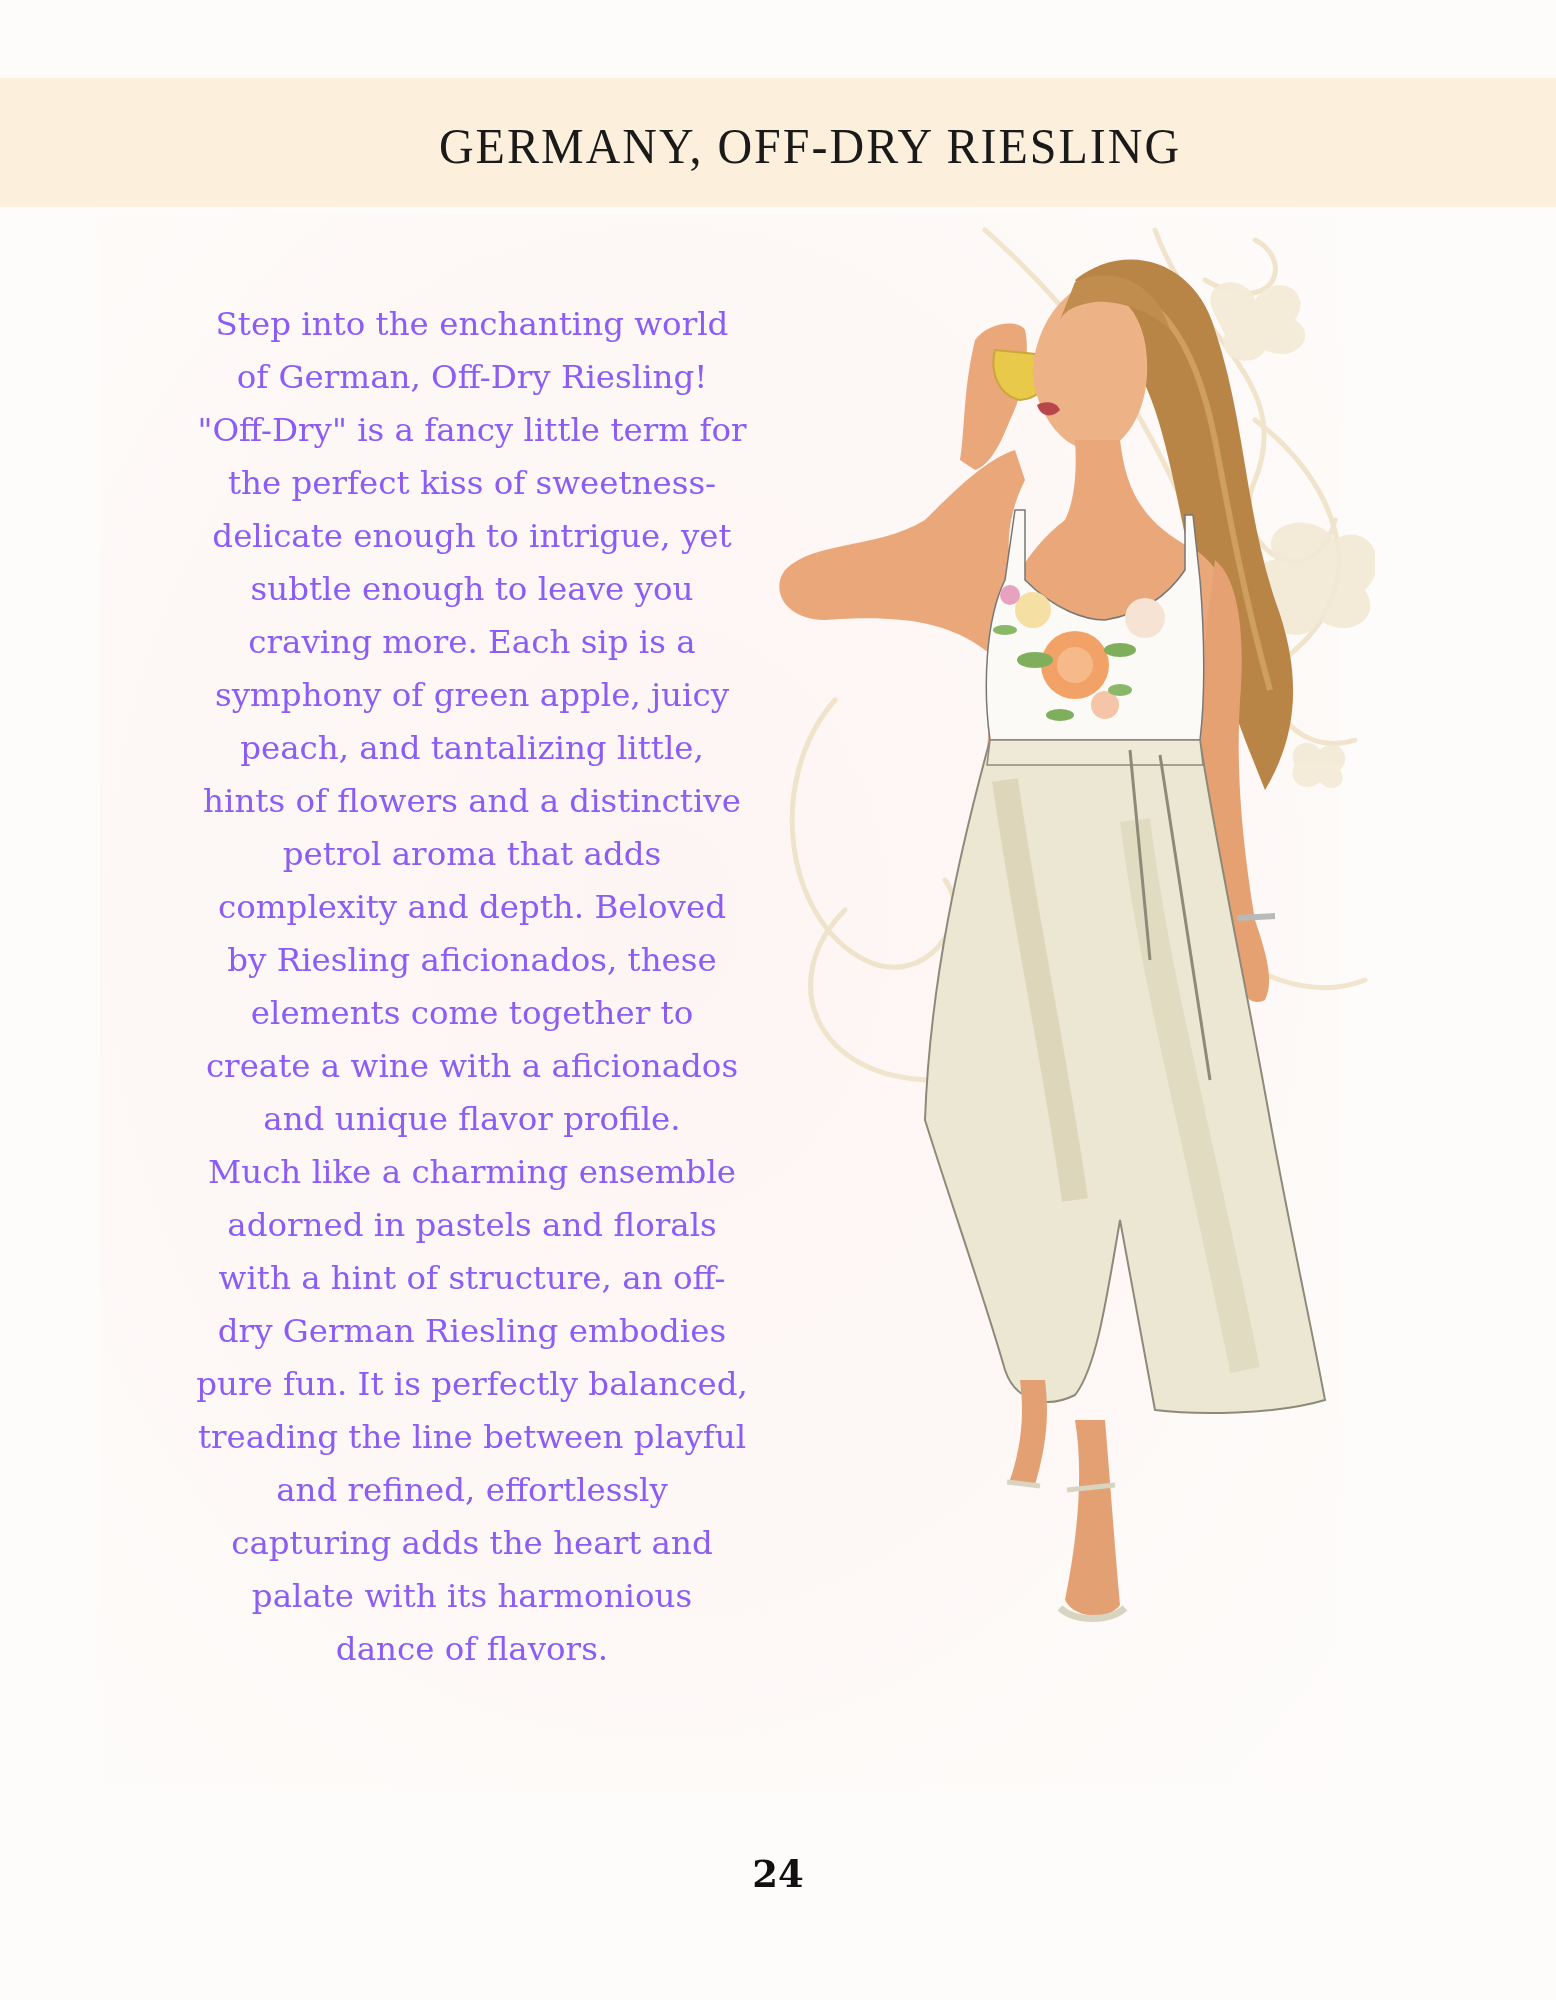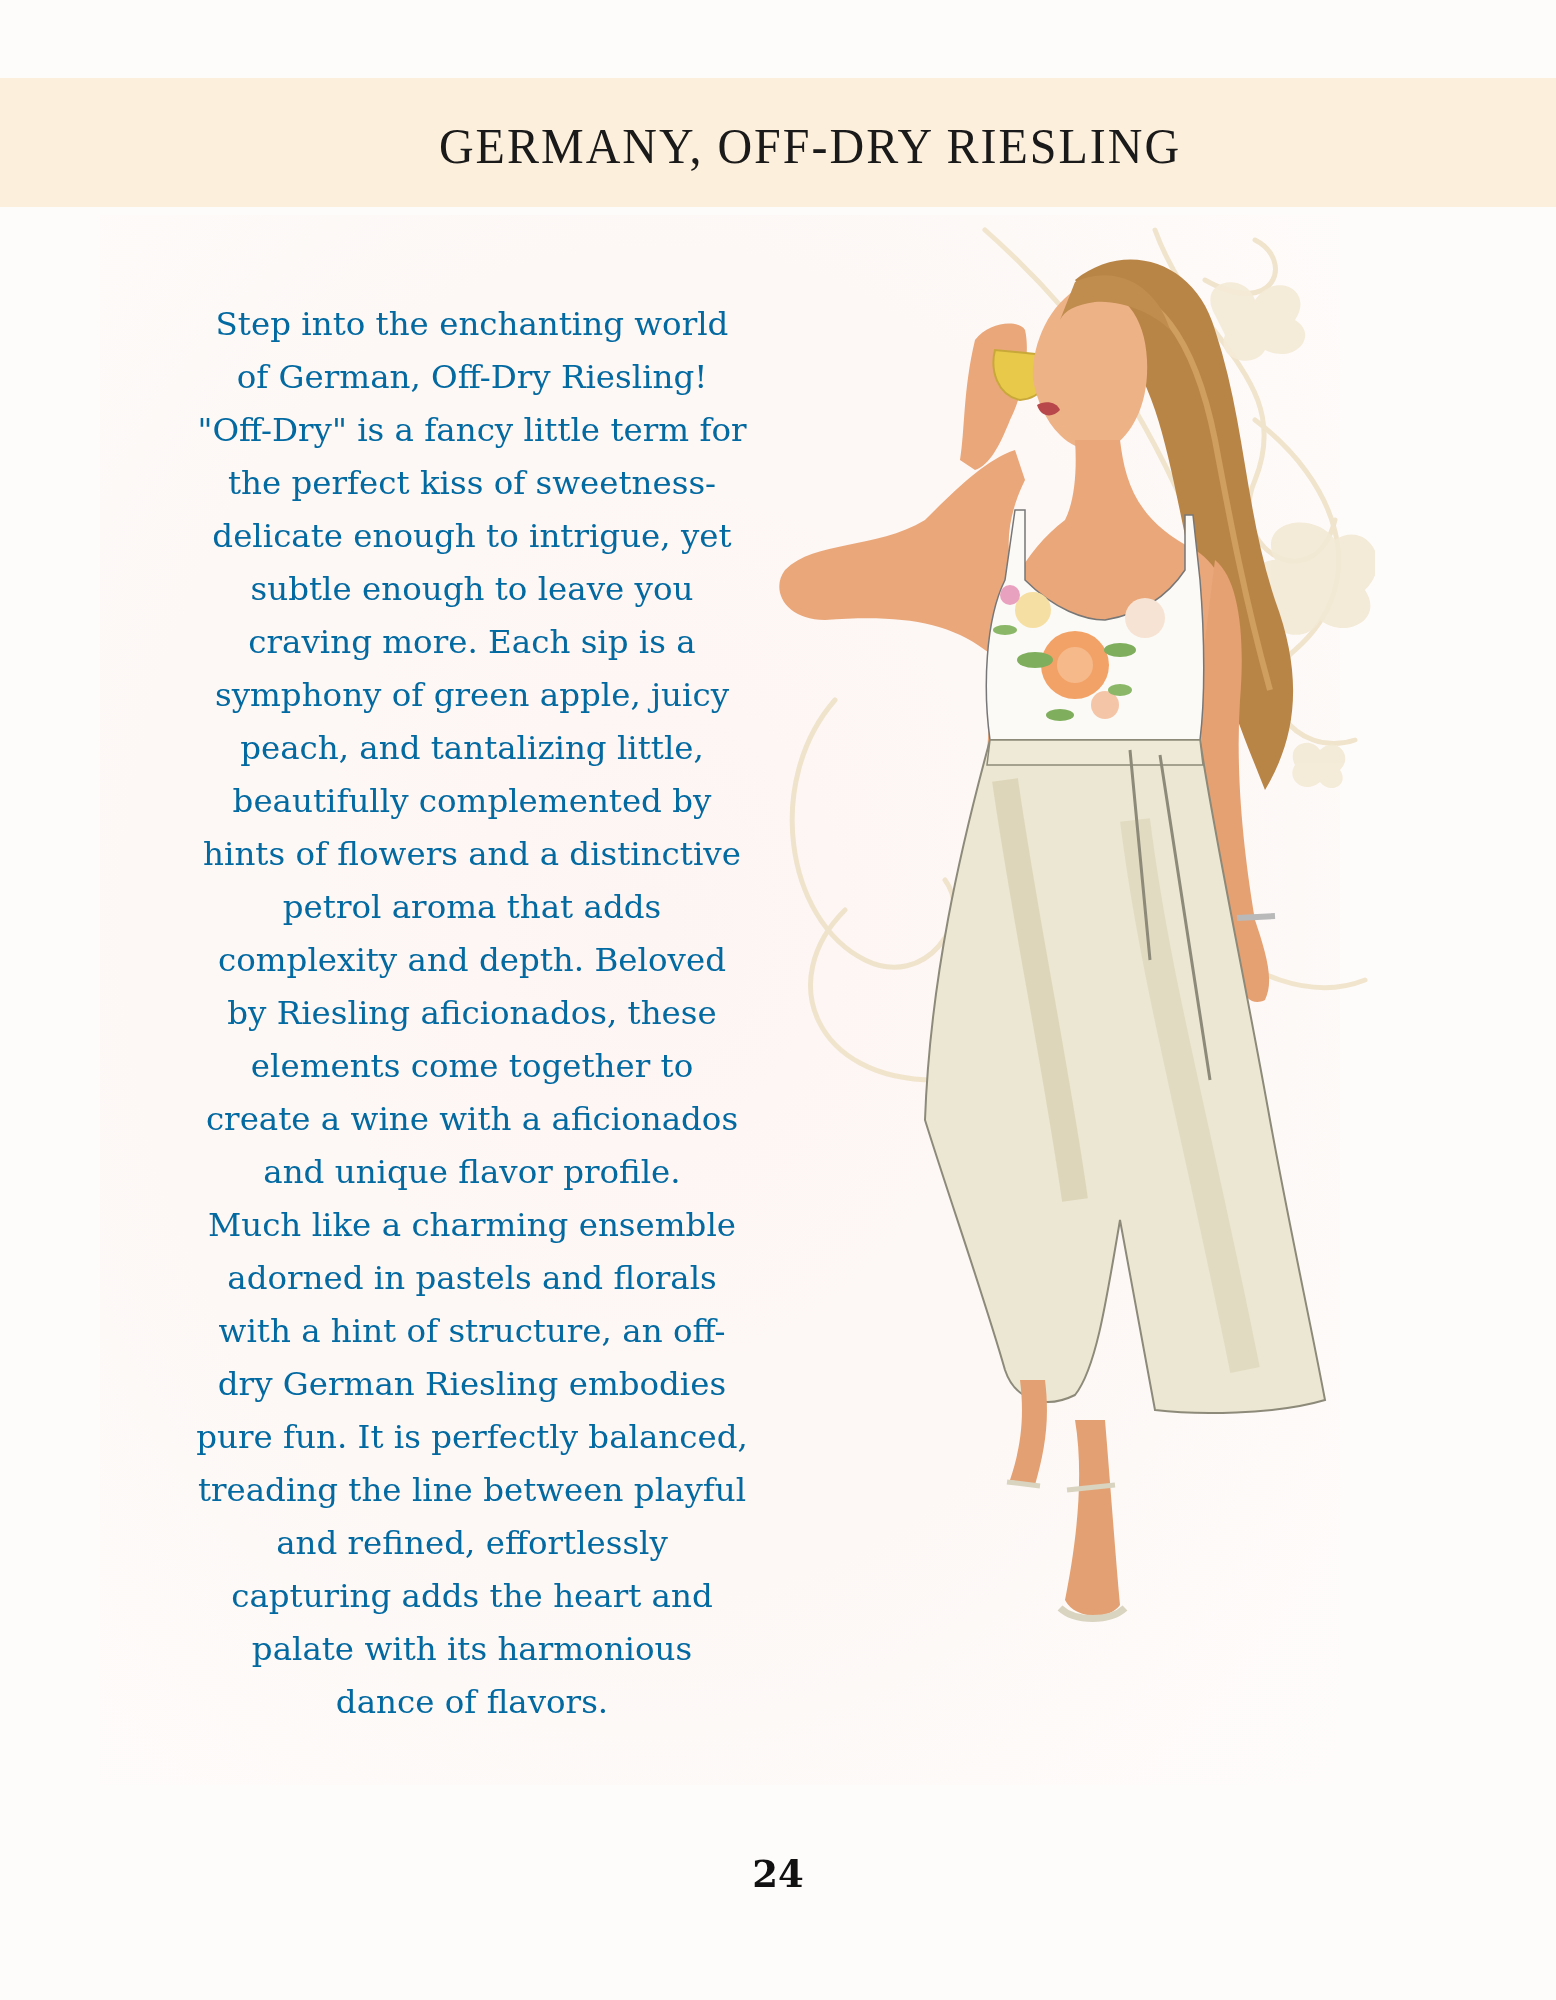--- a/index.html
+++ b/index.html
@@ -17,21 +17,21 @@
     background: #fcefdc;
     display: flex; align-items: center; justify-content: center; padding-left: 32px;
   }
   .banner-title {
     font-family: "Liberation Serif", serif;
     font-size: 48px; letter-spacing: 2px; color: #1a1a1a;
     transform: scaleY(1.05); margin-top: 6px;
   }
   .body-text {
     position: absolute; left: 130px; top: 298px; width: 684px;
-    text-align: center; color: #0369a1;
+    text-align: center; color: #8b5cf6;
     font-size: 32.5px; line-height: 53px;
   }
   .body-text .line { display: block; white-space: nowrap; }
   .illustration {
     position: absolute; left: 775px; top: 220px; width: 600px; height: 1470px;
   }
   .page-number {
     position: absolute; left: 0; width: 1556px; top: 1852px;
     text-align: center; font-weight: bold; font-size: 37px; color: #111;
     font-family: "DejaVu Serif", serif;
@@ -49,21 +49,20 @@
 <div class="body-text">
   <span class="line">Step into the enchanting world</span>
   <span class="line">of German, Off-Dry Riesling!</span>
   <span class="line">"Off-Dry" is a fancy little term for</span>
   <span class="line">the perfect kiss of sweetness-</span>
   <span class="line">delicate enough to intrigue, yet</span>
   <span class="line">subtle enough to leave you</span>
   <span class="line">craving more. Each sip is a</span>
   <span class="line">symphony of green apple, juicy</span>
   <span class="line">peach, and tantalizing little,</span>
-  <span class="line">beautifully complemented by</span>
   <span class="line">hints of flowers and a distinctive</span>
   <span class="line">petrol aroma that adds</span>
   <span class="line">complexity and depth. Beloved</span>
   <span class="line">by Riesling aficionados, these</span>
   <span class="line">elements come together to</span>
   <span class="line">create a wine with a aficionados</span>
   <span class="line">and unique flavor profile.</span>
   <span class="line">Much like a charming ensemble</span>
   <span class="line">adorned in pastels and florals</span>
   <span class="line">with a hint of structure, an off-</span>

